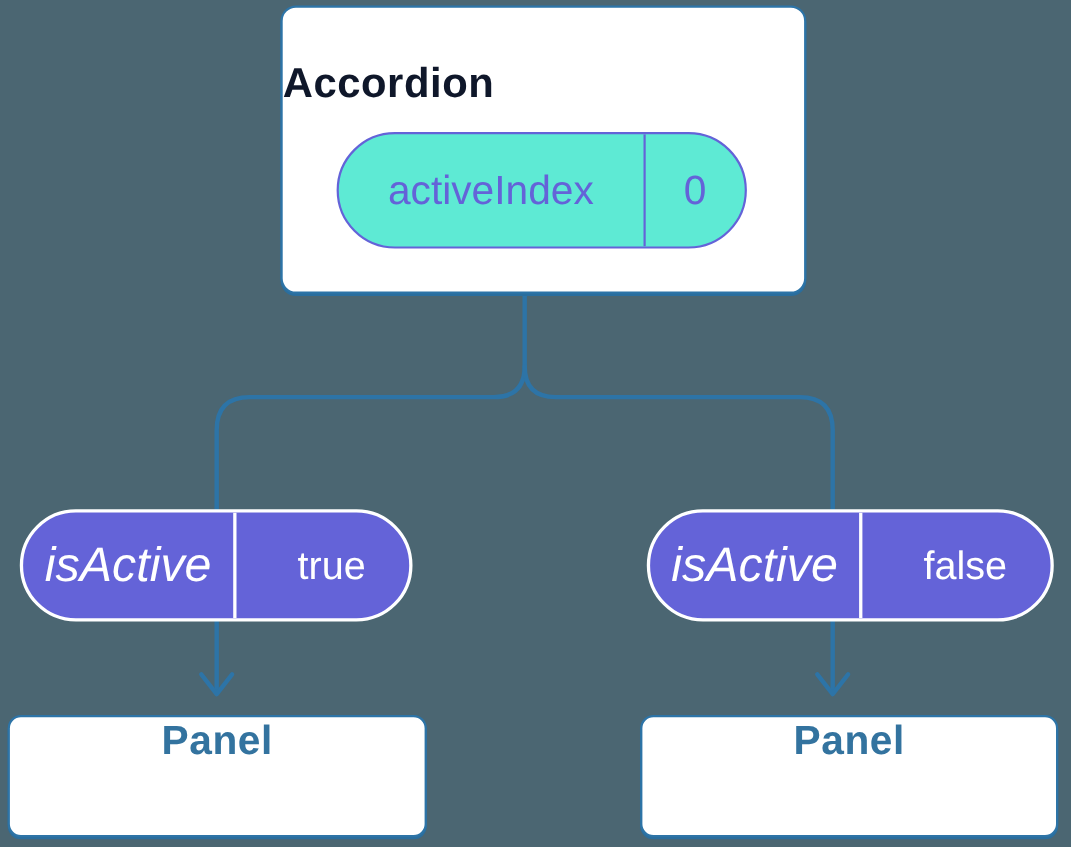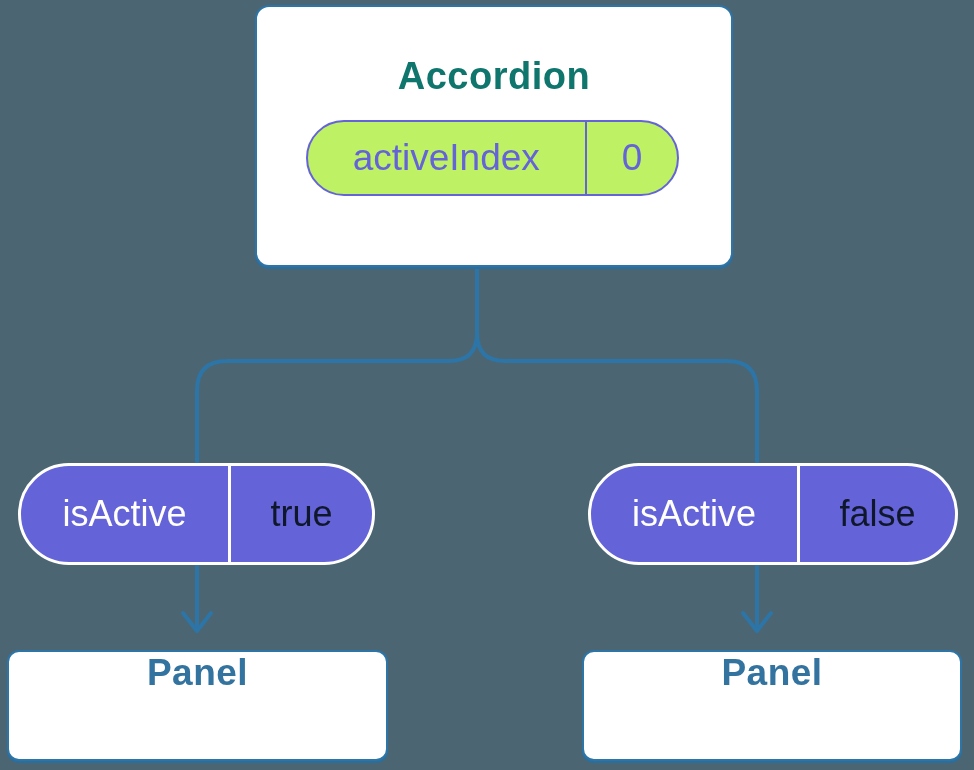--- a/index.html
+++ b/index.html
@@ -41,36 +41,36 @@
     background: #FFFFFF;
     border: 2.5px solid #2D74A7;
     border-radius: 14px;
     box-shadow: 0 2px 0 #2A6E9E;
   }
   .card-title {
     position: absolute;
     top: 48px;
     left: 0;
     width: 100%;
-    text-align: center;
+    text-align: left;
     font-size: 38px;
     font-weight: 600;
-    color: #0f766e;
+    color: #0f172a;
     letter-spacing: 0.5px;
   }
   .state-pill {
     position: absolute;
     left: 49px;
     top: 113px;
     width: 373px;
-    height: 76px;
+    height: 106px;
     box-sizing: border-box;
     border: 2.5px solid #6463D8;
     border-radius: 60px;
-    background: #bef264;
+    background: #5eead4;
     display: flex;
     align-items: stretch;
     overflow: hidden;
   }
   .state-pill .seg-name {
     flex: 1;
     display: flex;
     align-items: center;
     justify-content: center;
     font-size: 37px;
@@ -101,33 +101,35 @@
     align-items: stretch;
     overflow: hidden;
   }
   .pill-left  { left: 18px;  top: 463px; width: 357px; }
   .pill-right { left: 588px; top: 463px; width: 370px; }
   .prop-pill .seg-name {
     flex: 1;
     display: flex;
     align-items: center;
     justify-content: center;
-    font-size: 36px;
+    font-size: 44px;
     color: #FFFFFF;
+    font-style: italic;
   }
   .prop-pill .seg-divider {
     width: 3px;
     background: #FFFFFF;
   }
   .prop-pill .seg-value {
     display: flex;
     align-items: center;
     justify-content: center;
     font-size: 36px;
-    color: #0f172a;
+    color: #ffffff;
+    padding-left: 16px;
   }
   .pill-left  .seg-value { width: 141px; }
   .pill-right .seg-value { width: 155px; text-align: center; }
 
   
   .panel {
     position: absolute;
     top: 650px;
     height: 111px;
     box-sizing: border-box;

